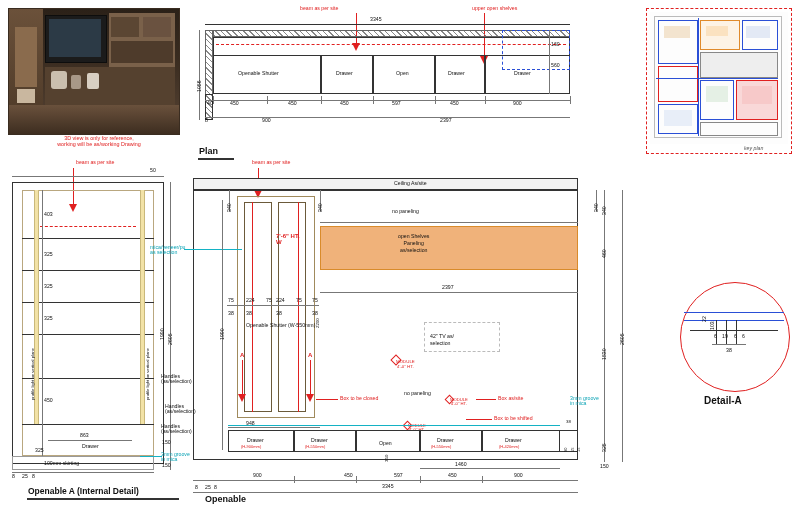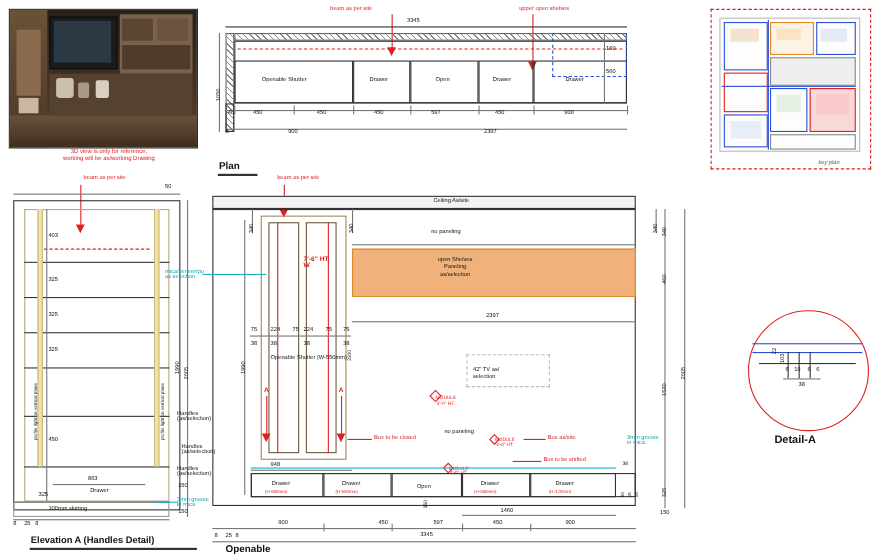--- a/index.html
+++ b/index.html
@@ -212,21 +212,21 @@
 (as/selection)</div>
   <div class="t cy" style="left:161px;top:452px;white-space:pre-line;">3mm groove
 in mica</div>
   <div class="ln cy h" style="left:140px;top:456px;width:22px;"></div>
 
   <div class="t" style="left:12px;top:474px;">8</div>
   <div class="t" style="left:22px;top:474px;">25</div>
   <div class="t" style="left:32px;top:474px;">8</div>
   <div class="ln h thin" style="left:12px;top:472px;width:142px;"></div>
 
-  <div class="ttl" style="left:28px;top:486px;font-size:8.5px;">Elevation A (Handles Detail)</div>
+  <div class="ttl" style="left:28px;top:486px;font-size:8.5px;">Openable A (Internal Detail)</div>
   <div class="ln h" style="left:27px;top:498px;width:152px;height:1.5px;"></div>
 
   <div class="t red" style="left:252px;top:160px;">beam as per site</div>
   <div class="ln redv" style="left:258px;top:168px;height:24px;"></div>
   <div class="arrow" style="left:254px;top:190px;width:8px;height:8px;">
     <svg width="8" height="8">
         <polygon points="4,8 0,0 8,0" fill="#e02020"></polygon>
       </svg>
   </div>
 

